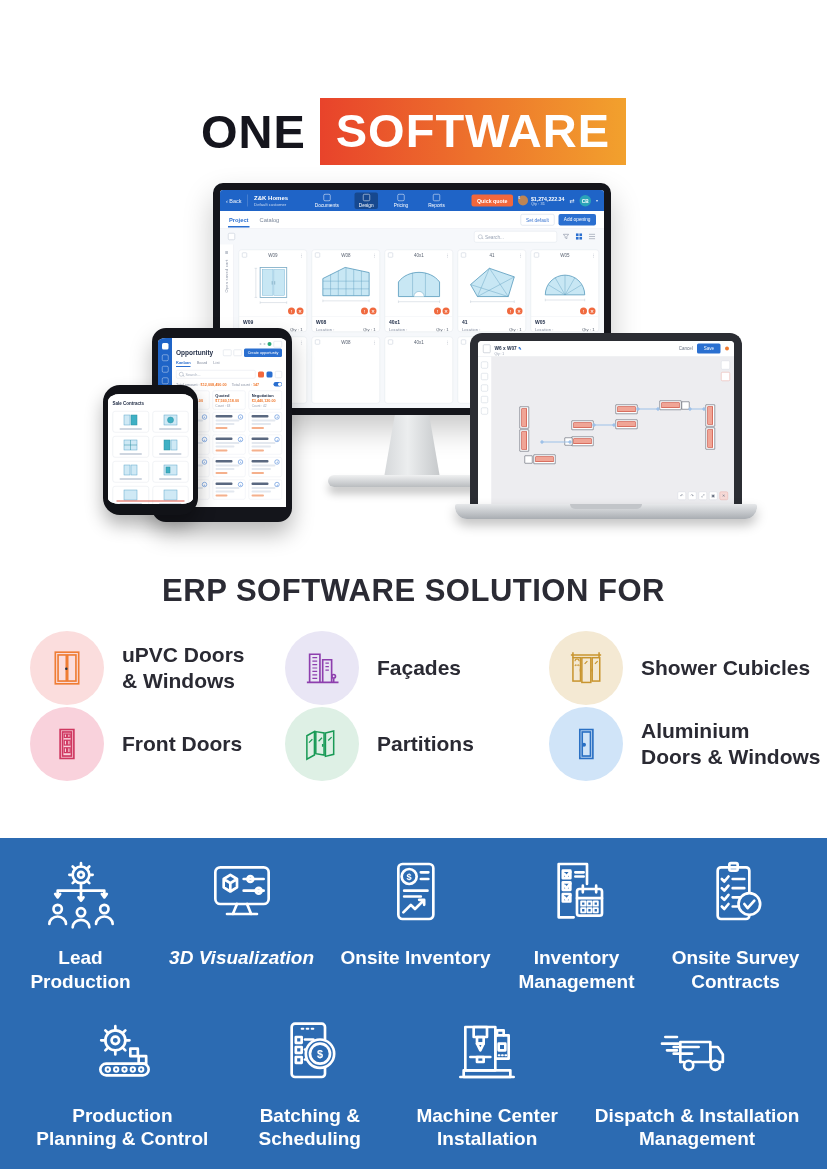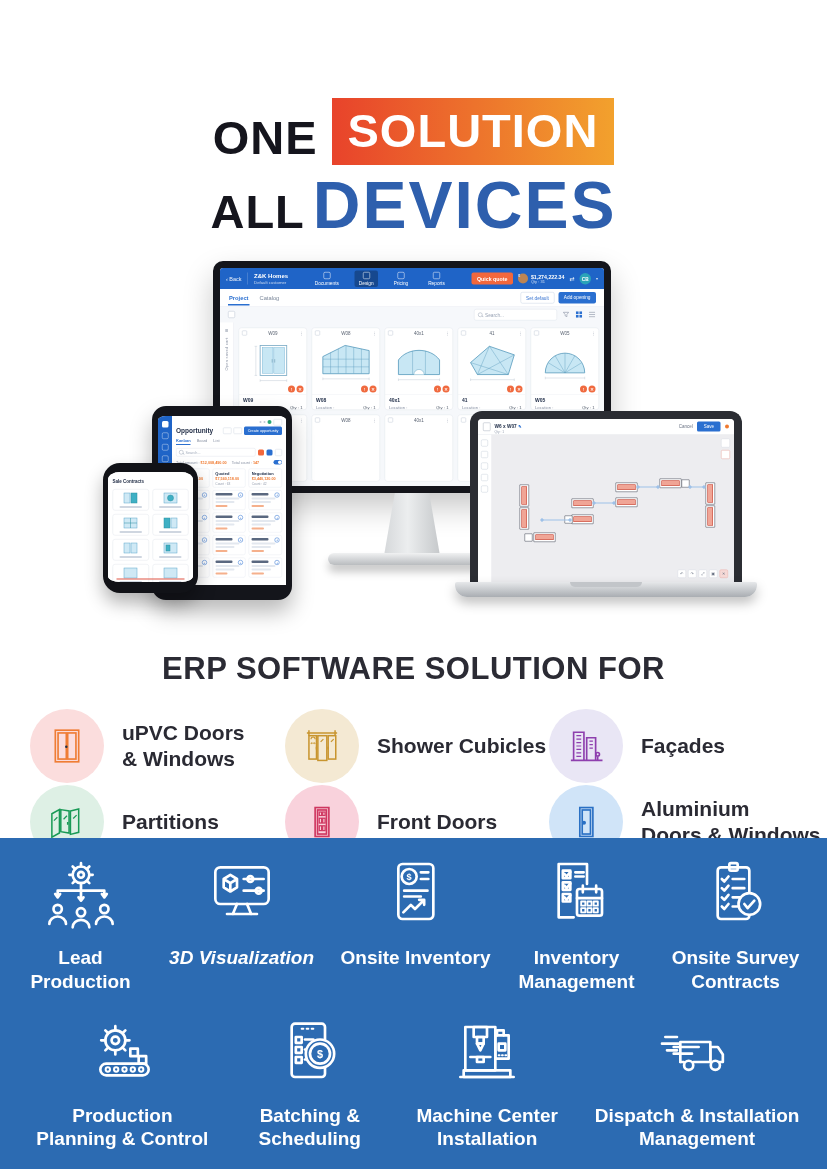--- a/index.html
+++ b/index.html
@@ -8,21 +8,21 @@
 
   
   .logo{position:absolute;left:34px;top:12px;display:flex;align-items:center;gap:14px;}
   .logo-iconwrap{position:relative;width:84px;height:66px;}
   .logo-iconwrap svg{display:block;}
   .logo-sub{position:absolute;right:2px;bottom:0;font-size:13px;font-weight:bold;font-style:italic;color:#111;}
   .logo-main{font-size:37px;font-weight:800;letter-spacing:1px;color:#1b74b8;margin-top:-8px;}
 
   
   .headline{margin-top:98px;text-align:center;}
-  .hl1{display:flex;justify-content:center;align-items:flex-end;}
+  .hl1{display:flex;justify-content:center;align-items:center;}
   .hl-one{font-size:47px;font-weight:800;color:#15151d;letter-spacing:1px;}
   .hl-soft{margin-left:14px;padding:5px 16px 7px;font-size:47px;font-weight:800;color:#fff;letter-spacing:1px;
            background:linear-gradient(90deg,#e8432b,#f2a12d);}
   .hl2{display:flex;justify-content:center;align-items:baseline;margin-top:2px;}
   .hl-all{font-size:47px;font-weight:800;color:#15151d;letter-spacing:1px;}
   .hl-dev{margin-left:8px;font-size:66px;font-weight:800;color:#2e5fad;letter-spacing:2px;}
 
   
   .devices{position:relative;height:372px;margin-top:10px;}
 
@@ -214,25 +214,21 @@
 <body>
 
 <div class="poster">
 
   <div class="logo">
   </div>
 
   <div class="headline">
     <div class="hl1">
       <span class="hl-one">ONE</span>
-      <span class="hl-soft">SOLUTION</span>
-    </div>
-    <div class="hl2">
-      <span class="hl-all">ALL</span>
-      <span class="hl-dev">DEVICES</span>
+      <span class="hl-soft">SOFTWARE</span>
     </div>
   </div>
 
   <div class="devices">
 
     <div class="monitor">
       <div class="monitor-frame">
         <div class="m-scale">
           <div class="m-top">
             <span class="m-back">‹ Back</span>
@@ -859,79 +855,79 @@
             <rect x="19" y="13" width="12" height="38"></rect>
             <rect x="33" y="13" width="12" height="38"></rect>
           <circle cx="31" cy="33" r="1.8" fill="#223247" stroke="none"></circle>
         </svg>
       </span>
       <span class="cat-label">uPVC Doors
 &amp; Windows</span>
     </div>
 
     <div class="cat">
-      <span class="cat-circle" style="background:#f4e9d3;">
-        <svg width="44" height="44" viewBox="0 0 64 64" fill="none" stroke="#c8952f" stroke-width="2.2">
-          <path d="M10 13h44M13 9v8M51 9v8"></path>
-          <rect x="13" y="17" width="11" height="34"></rect>
-            <rect x="26" y="17" width="13" height="36"></rect>
-            <rect x="41" y="17" width="11" height="34"></rect>
-          <path d="M24 33v4M41 33v4"></path>
-          <path d="M16 22a3 3 0 0 1 6 0M17 27l-1 2M19 27v2M21 27l1 2" stroke-width="1.6"></path>
-          <path d="M30 26l4-4M45 26l4-4" stroke-width="1.8"></path>
-        </svg>
-      </span>
-      <span class="cat-label">Shower Cubicles</span>
-    </div>
-
-    <div class="cat">
       <span class="cat-circle" style="background:#e9e6f5;">
         <svg width="44" height="44" viewBox="0 0 64 64" fill="none" stroke="#8e3fae" stroke-width="2.4">
           <path d="M14 53V12h15v41"></path>
             <path d="M33 53V20h13v33"></path>
             <path d="M10 53h46"></path>
           <g stroke-width="1.8">
               <path d="M18 17h7M18 22h7M18 27h7M18 32h7M18 37h7M18 42h7M18 47h7M37 25h5M37 30h5M37 35h5"></path>
             </g>
           <circle cx="49" cy="44" r="2.6"></circle>
             <path d="M49 47v6"></path>
         </svg>
       </span>
       <span class="cat-label">Façades</span>
     </div>
 
     <div class="cat">
-      <span class="cat-circle" style="background:#def0e5;">
-        <svg width="44" height="44" viewBox="0 0 64 64" fill="none" stroke="#199a56" stroke-width="2.2">
-          <polygon points="10,20 21,14 21,48 10,54"></polygon>
-            <polygon points="23,14 35,16 35,48 23,46"></polygon>
-            <polygon points="37,16 49,13 49,47 37,50"></polygon>
-          <path d="M13 30l5-5M27 28l5-5M41 27l5-5" stroke-width="1.8"></path>
-            <path d="M33 32v4"></path>
+      <span class="cat-circle" style="background:#f4e9d3;">
+        <svg width="44" height="44" viewBox="0 0 64 64" fill="none" stroke="#c8952f" stroke-width="2.2">
+          <path d="M10 13h44M13 9v8M51 9v8"></path>
+          <rect x="13" y="17" width="11" height="34"></rect>
+            <rect x="26" y="17" width="13" height="36"></rect>
+            <rect x="41" y="17" width="11" height="34"></rect>
+          <path d="M24 33v4M41 33v4"></path>
+          <path d="M16 22a3 3 0 0 1 6 0M17 27l-1 2M19 27v2M21 27l1 2" stroke-width="1.6"></path>
+          <path d="M30 26l4-4M45 26l4-4" stroke-width="1.8"></path>
         </svg>
       </span>
-      <span class="cat-label">Partitions</span>
+      <span class="cat-label">Shower Cubicles</span>
     </div>
 
     <div class="cat">
       <span class="cat-circle" style="background:#f9d2dc;">
         <svg width="44" height="44" viewBox="0 0 64 64" fill="none" stroke="#cf3760" stroke-width="2.4">
           <rect x="22" y="11" width="20" height="42"></rect>
             <rect x="25.5" y="14.5" width="13" height="35"></rect>
           <g stroke-width="1.8">
               <rect x="28" y="17.5" width="3.5" height="5"></rect>
               <rect x="33" y="17.5" width="3.5" height="5"></rect>
           <rect x="28" y="26.5" width="3.5" height="7"></rect>
               <rect x="33" y="26.5" width="3.5" height="7"></rect>
           <rect x="28" y="37.5" width="3.5" height="7"></rect>
               <rect x="33" y="37.5" width="3.5" height="7"></rect>
             </g>
         </svg>
       </span>
       <span class="cat-label">Front Doors</span>
+    </div>
+
+    <div class="cat">
+      <span class="cat-circle" style="background:#def0e5;">
+        <svg width="44" height="44" viewBox="0 0 64 64" fill="none" stroke="#199a56" stroke-width="2.2">
+          <polygon points="10,20 21,14 21,48 10,54"></polygon>
+            <polygon points="23,14 35,16 35,48 23,46"></polygon>
+            <polygon points="37,16 49,13 49,47 37,50"></polygon>
+          <path d="M13 30l5-5M27 28l5-5M41 27l5-5" stroke-width="1.8"></path>
+            <path d="M33 32v4"></path>
+        </svg>
+      </span>
+      <span class="cat-label">Partitions</span>
     </div>
 
     <div class="cat">
       <span class="cat-circle" style="background:#d0e4f8;">
         <svg width="44" height="44" viewBox="0 0 64 64" fill="none" stroke="#2a70c4" stroke-width="2.4">
           <rect x="23" y="11" width="19" height="42"></rect>
             <rect x="26.5" y="14.5" width="12" height="35"></rect>
           <circle cx="29" cy="33" r="1.8" fill="#2a70c4"></circle>
             <path d="M26.5 33h1" stroke-width="1.6"></path>
         </svg>

